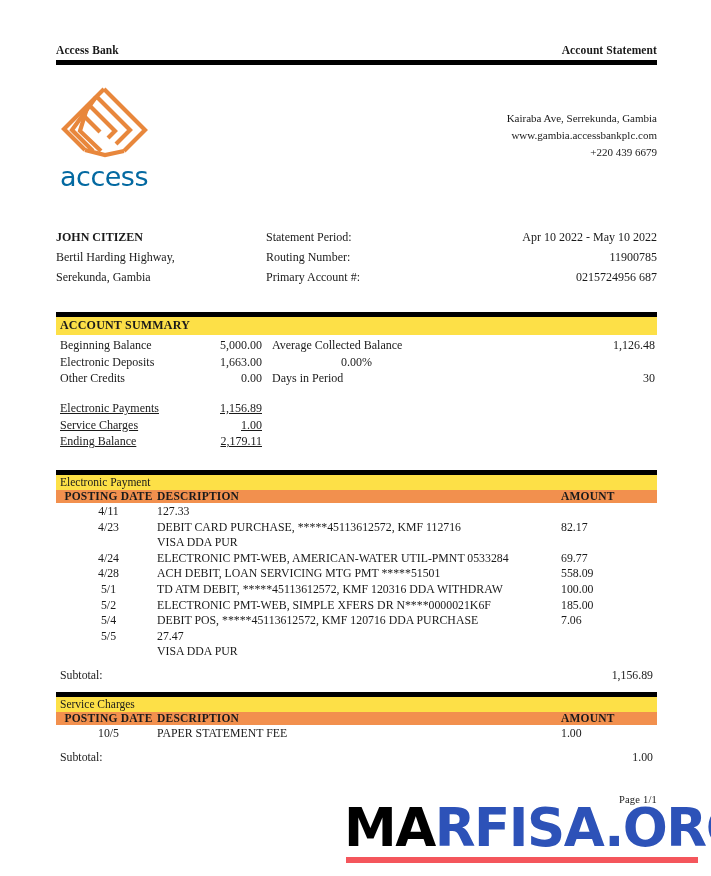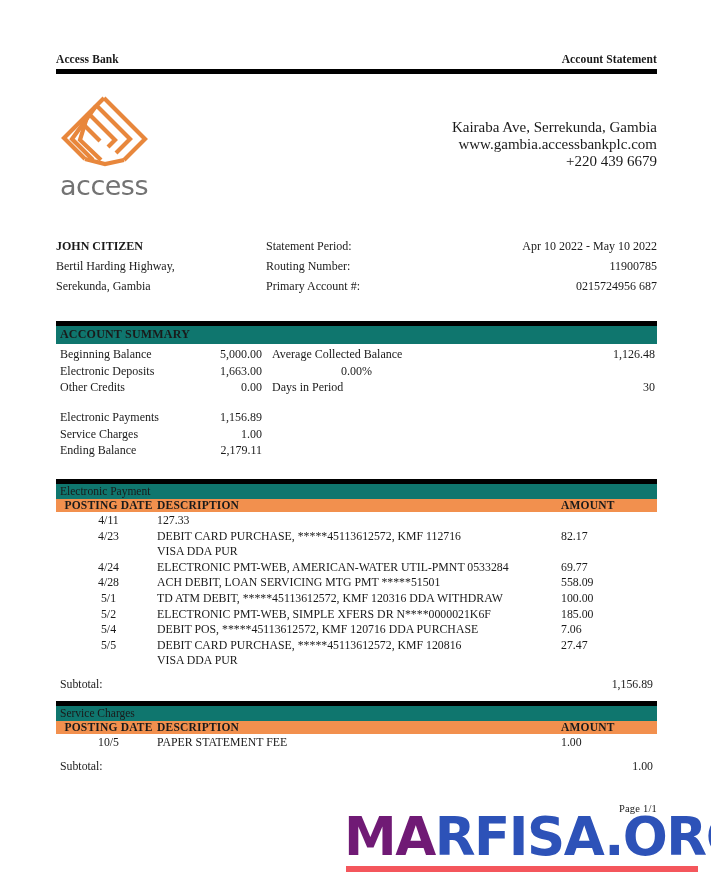--- a/index.html
+++ b/index.html
@@ -10,21 +10,21 @@
   body {
     width: 711px;
     height: 876px;
     font-family: "Liberation Serif", "DejaVu Serif", serif;
     color: #1a1a1a;
     position: relative;
     overflow: hidden;
   }
   .page {
     position: absolute;
-    left: 0; top: 9px;
+    left: 0; top: 0;
     width: 711px;
     height: 740px;
   }
 
   
   .top-head {
     display: flex;
     justify-content: space-between;
     align-items: flex-end;
     position: absolute;
@@ -51,34 +51,34 @@
     width: 180px;
   }
   .logo-mark {
     width: 92px;
     height: 72px;
     display: block;
   }
   .logo-word {
     font-family: "DejaVu Sans", sans-serif;
     font-size: 27px;
-    color: #737373;
+    color: #0369a1;
     letter-spacing: -0.5px;
     margin-top: 3px;
     margin-left: 2px;
     font-weight: 500;
   }
 
   
   .bank-address {
     position: absolute;
     right: 54px;
     top: 110px;
     text-align: right;
-    font-size: 15px;
+    font-size: 11px;
     line-height: 17px;
   }
 
   
   .meta {
     position: absolute;
     left: 56px;
     top: 227px;
     width: 601px;
     font-size: 12px;
@@ -99,21 +99,21 @@
   }
   .meta-val {
     flex: 1 1 auto;
     text-align: right;
   }
 
   
   .section { position: absolute; left: 56px; width: 601px; }
   .sec-rule { height: 5px; background: #000000; width: 100%; }
   .band {
-    background: #0f766e;
+    background: #fde047;
     width: 100%;
     box-sizing: border-box;
     padding: 1px 4px 2px 4px;
     font-size: 11.5px;
   }
   .band-title-bold {
     font-weight: bold;
     font-size: 12px;
     letter-spacing: 0.2px;
   }
@@ -131,20 +131,21 @@
   .sum-r-label { flex: 1 1 auto; padding-left: 10px; }
   .sum-r-val   { width: 110px; flex: 0 0 110px; text-align: right; padding-right: 2px; }
 
   .sum-rows2 {
     font-size: 12px;
     line-height: 16.6px;
     position: absolute;
     top: 88px;
     left: 0;
     width: 320px;
+    text-decoration: underline;
   }
 
   
   #electronic-payment { top: 470px; }
   #service-charges { top: 692px; }
 
   .tbl-head-row {
     display: flex;
     width: 100%;
     background: #F2904E;
@@ -206,21 +207,21 @@
     height: 66px;
   }
   .wm-text {
     font-family: "DejaVu Sans", sans-serif;
     font-size: 53px;
     font-weight: bold;
     letter-spacing: -1.5px;
     line-height: 56px;
     white-space: nowrap;
   }
-  .wm-a { color: #701a75; }
+  .wm-a { color: #000000; }
   .wm-b { color: #2d52b8; }
   .wm-bar {
     position: absolute;
     left: 2px;
     top: 57px;
     width: 352px;
     height: 6px;
     background: #F4565C;
   }
 </style>
@@ -372,21 +373,20 @@
       </div>
 
       <div class="tbl-row">
         <div class="c-date">5/4</div>
         <div class="c-desc">DEBIT POS, *****45113612572, KMF 120716 DDA PURCHASE</div>
         <div class="c-amt">7.06</div>
       </div>
 
       <div class="tbl-row">
         <div class="c-date">5/5</div>
-        <div class="c-desc">DEBIT CARD PURCHASE, *****45113612572, KMF 120816</div>
         <div class="c-amt">27.47</div>
       </div>
       <div class="tbl-row cont-row">
         <div class="c-date"></div>
         <div class="c-desc">VISA DDA PUR</div>
         <div class="c-amt"></div>
       </div>
 
     </div>
     <div class="subtotal-row">

